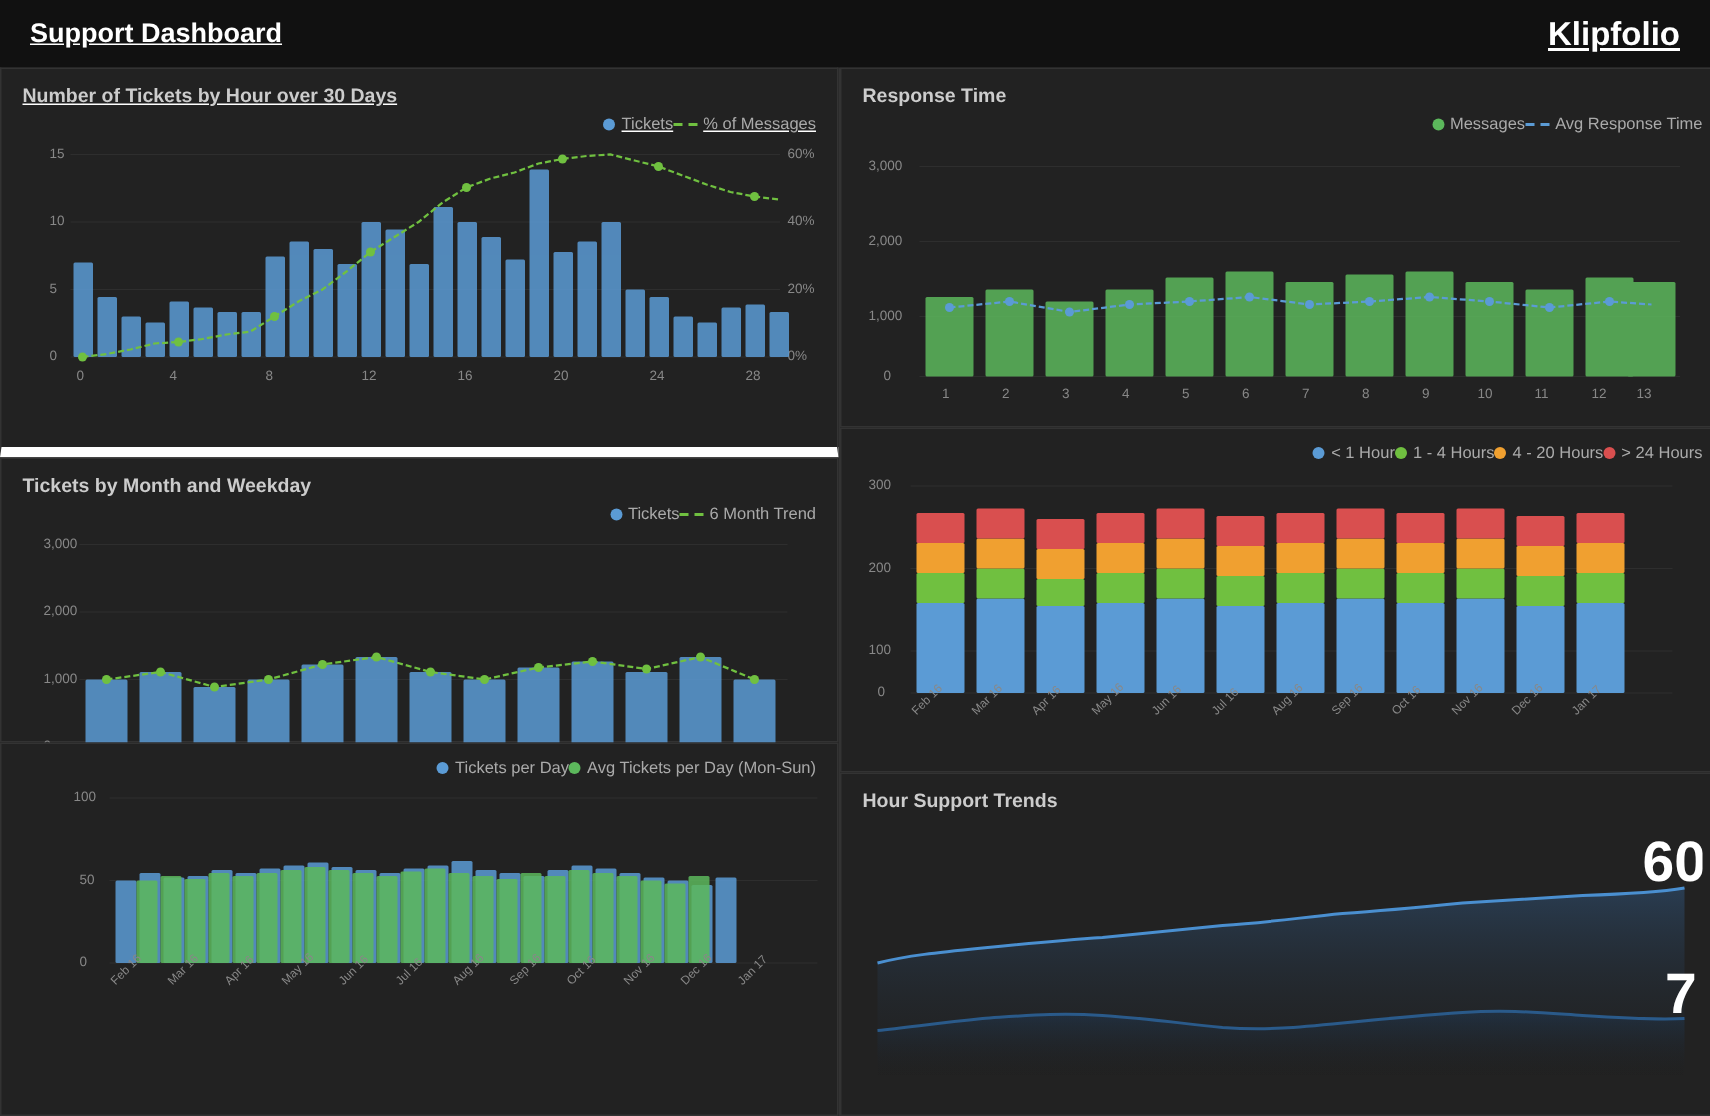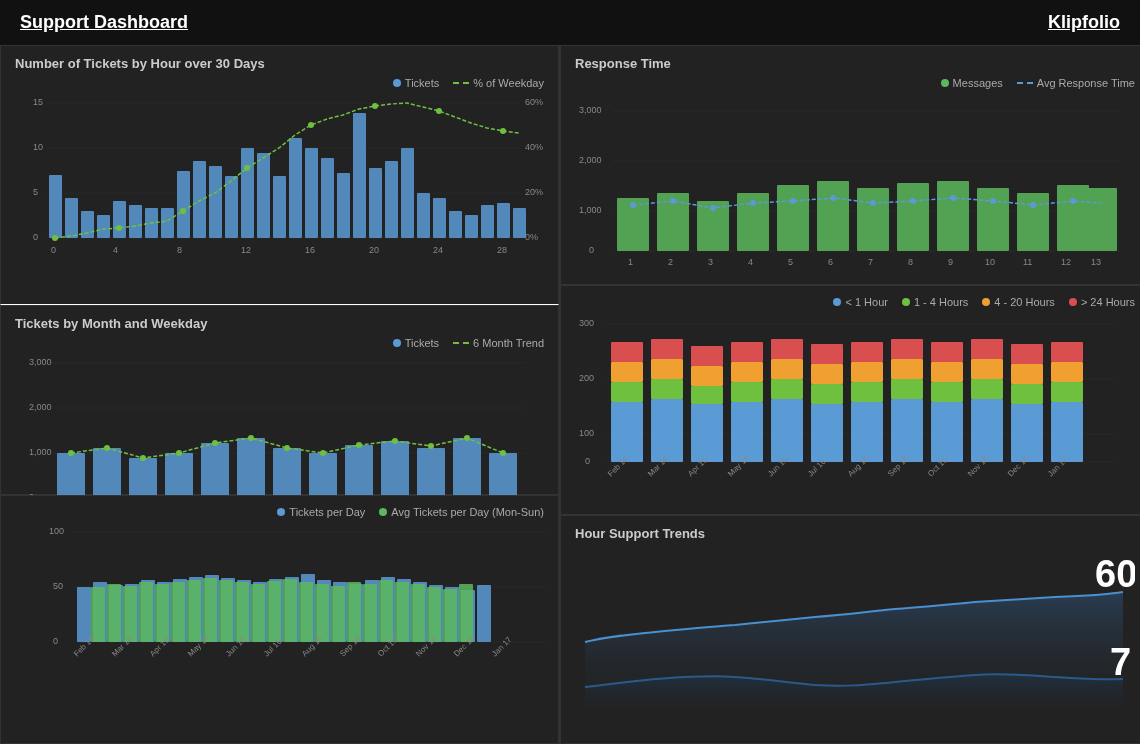--- a/index.html
+++ b/index.html
@@ -19,21 +19,21 @@
       align-items: center;
       height: 45px;
       text-decoration: underline;
     }
     .header-title {
       font-size: 18px;
       font-weight: bold;
       color: #fff;
     }
     .header-logo {
-      font-size: 18px;
+      font-size: 22px;
       font-weight: bold;
       color: #fff;
     }
     .main-content {
       display: flex;
       height: 699px;
     }
     .left-panel {
       width: 560px;
       display: flex;
@@ -51,21 +51,20 @@
       padding: 10px 14px;
     }
     .chart-title {
       font-size: 13px;
       font-weight: bold;
       color: #ccc;
       margin-bottom: 6px;
     }
     .legend {
       display: flex;
-      gap: 14px;
       justify-content: flex-end;
       margin-bottom: 4px;
       font-size: 11px;
       color: #aaa;
     }
     .legend-item {
       display: flex;
       align-items: center;
       gap: 4px;
     }
@@ -80,21 +79,22 @@
       border-top: 2px dashed;
     }
     
     svg text {
       font-family: Arial, sans-serif;
     }
 
     
     .top-left {
       height: 260px;
-      border-bottom: 1px solid #ffffff;
+      border-bottom: 7px solid #ffffff;
+      text-decoration: underline;
     }
     
     .middle-left {
       height: 190px;
       border-bottom: 1px solid #333;
     }
     
     .bottom-left {
       flex: 1;
       padding-left: 34px;
@@ -128,21 +128,21 @@
 
     <div class="chart-section top-left">
       <div class="chart-title">Number of Tickets by Hour over 30 Days</div>
       <div class="legend">
         <div class="legend-item">
           <div class="legend-dot" style="background:#5b9bd5;"></div>
           <span>Tickets</span>
         </div>
         <div class="legend-item">
           <div class="legend-line" style="border-color:#70c040;"></div>
-          <span>% of Weekday</span>
+          <span>% of Messages</span>
         </div>
       </div>
       <svg width="532" height="190">
 
         <text x="18" y="12" fill="#888" font-size="9">15</text>
         <text x="18" y="57" fill="#888" font-size="9">10</text>
         <text x="18" y="102" fill="#888" font-size="9">5</text>
         <text x="18" y="147" fill="#888" font-size="9">0</text>
 
         <text x="510" y="12" fill="#888" font-size="9">60%</text>

